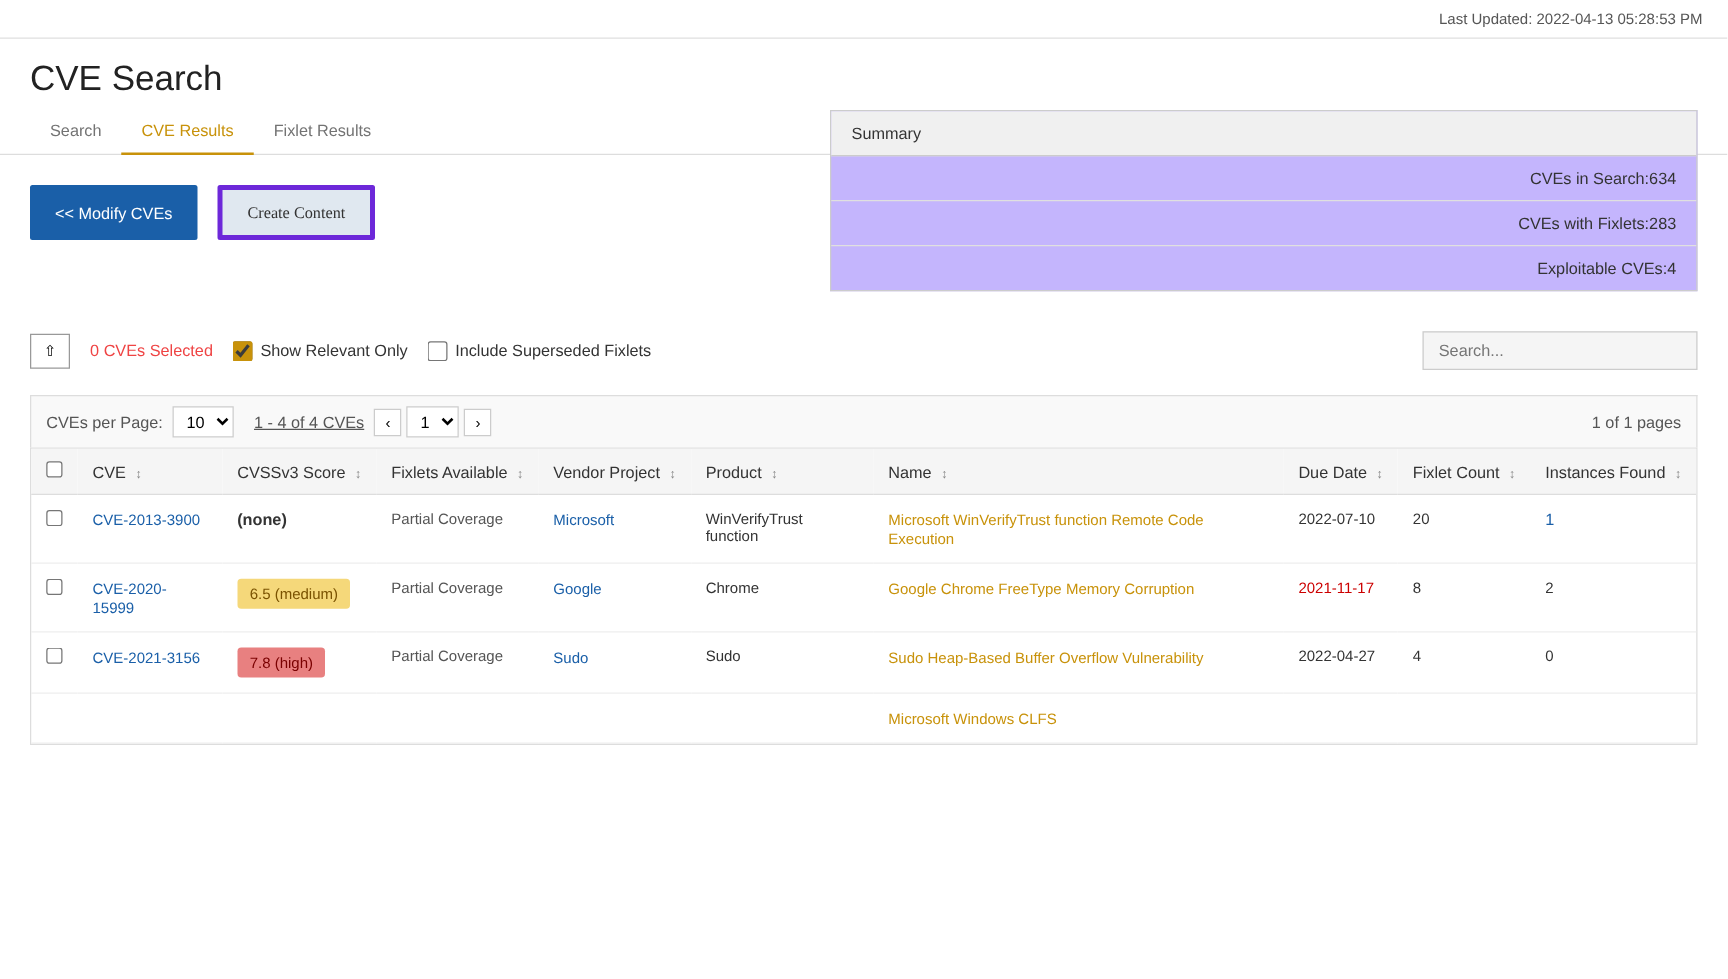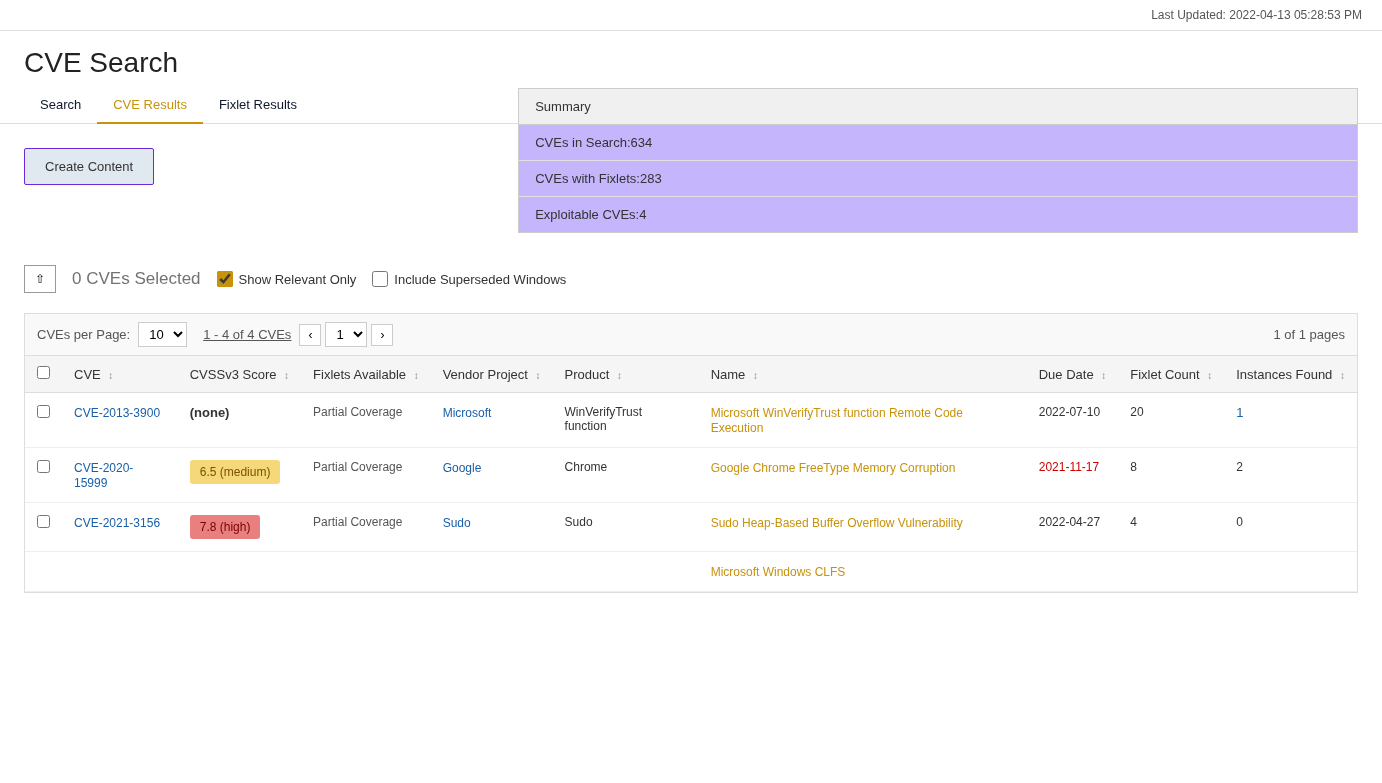--- a/index.html
+++ b/index.html
@@ -3,39 +3,39 @@
   <meta charset="utf-8">
   <style>
     * { box-sizing: border-box; margin: 0; padding: 0; }
     body { font-family: 'Segoe UI', Arial, sans-serif; font-size: 13px; color: #333; background: #fff; }
 
     .top-bar { text-align: right; padding: 8px 20px; font-size: 12px; color: #555; border-bottom: 1px solid #e0e0e0; }
 
     .page-title { font-size: 28px; font-weight: 300; color: #222; padding: 16px 24px 8px; }
 
     .tabs { display: flex; padding: 0 24px; border-bottom: 1px solid #ddd; }
-    .tab { padding: 10px 16px; cursor: pointer; font-size: 13px; color: #0f172a; text-decoration: none; border-bottom: 2px solid transparent; margin-bottom: -1px; }
+    .tab { padding: 10px 16px; cursor: pointer; font-size: 13px; color: #737373; text-decoration: none; border-bottom: 2px solid transparent; margin-bottom: -1px; }
     .tab.active { color: #c8920a; border-bottom: 2px solid #c8920a; font-weight: 500; }
 
     .main-content { padding: 24px; }
 
     .top-actions { display: flex; gap: 16px; margin-bottom: 24px; }
 
     .btn-primary { background: #1a5fa8; color: #fff; border: none; padding: 10px 20px; cursor: pointer; font-size: 13px; border-radius: 2px; }
-    .btn-secondary { background: #e0e8f0; color: #333; border: 1px solid #6d28d9; padding: 10px 20px; cursor: pointer; font-size: 13px; border-radius: 2px; }
+    .btn-secondary { background: #e0e8f0; color: #333; border: 4px solid #6d28d9; padding: 10px 20px; cursor: pointer; font-size: 13px; border-radius: 2px; font-family: Liberation Serif, serif; }
 
     .summary-panel { margin-left: 340px; border: 1px solid #ccc; background: #c4b5fd; min-width: 600px; margin-top: -60px; }
     .summary-header { background: #f0f0f0; padding: 10px 16px; font-weight: 500; font-size: 13px; border-bottom: 1px solid #ccc; }
-    .summary-row { display: flex; justify-content: flex-start; padding: 10px 16px; border-bottom: 1px solid #e0e0e0; font-size: 13px; }
+    .summary-row { display: flex; justify-content: flex-end; padding: 10px 16px; border-bottom: 1px solid #e0e0e0; font-size: 13px; }
     .summary-row:last-child { border-bottom: none; }
     .summary-value { font-weight: normal; }
 
     .controls-bar { display: flex; align-items: center; gap: 16px; margin-bottom: 12px; padding: 8px 0; }
     .export-btn { border: 1px solid #999; background: #fff; padding: 6px 10px; cursor: pointer; display: flex; align-items: center; gap: 4px; font-size: 12px; }
-    .selected-count { font-size: 17px; color: #737373; }
+    .selected-count { font-size: 13px; color: #ef4444; }
     .checkbox-label { display: flex; align-items: center; gap: 6px; font-size: 13px; cursor: pointer; }
     .checkbox-label input[type=checkbox] { width: 16px; height: 16px; }
     .search-input { margin-left: auto; padding: 7px 12px; border: 1px solid #ccc; font-size: 13px; width: 220px; color: #888; background: #f5f5f5; }
 
     .pagination-bar { display: flex; align-items: center; gap: 8px; margin-bottom: 0; padding: 8px 12px; background: #f9f9f9; border: 1px solid #ddd; border-bottom: none; font-size: 13px; }
     .per-page-label { color: #555; }
     .per-page-select { border: 1px solid #ccc; padding: 3px 6px; font-size: 13px; background: #fff; }
     .page-range { color: #555; margin-left: 8px; text-decoration: underline; }
     .page-nav { display: flex; align-items: center; gap: 4px; }
     .page-btn { border: 1px solid #ccc; background: #fff; padding: 3px 8px; cursor: pointer; font-size: 12px; }
@@ -85,20 +85,21 @@
   <a class="tab">Search</a>
   <a class="tab active">CVE Results</a>
   <a class="tab">Fixlet Results</a>
 </div>
 
 <div class="main-content">
 
   <div class="layout-top">
     <div class="actions-col">
       <div class="top-actions">
+        <button class="btn-primary">&lt;&lt; Modify CVEs</button>
         <button class="btn-secondary">Create Content</button>
       </div>
     </div>
     <div class="summary-col">
       <div class="summary-panel">
         <div class="summary-header">Summary</div>
         <div class="summary-row">
           <span>CVEs in Search:</span>
           <span class="summary-value">634</span>
         </div>
@@ -118,22 +119,23 @@
     <button class="export-btn">
       <span>⇧</span>
     </button>
     <span class="selected-count">0 CVEs Selected</span>
     <label class="checkbox-label">
       <input type="checkbox" checked="" style="accent-color: rgb(200, 146, 10);">
       <span>Show Relevant Only</span>
     </label>
     <label class="checkbox-label">
       <input type="checkbox" style="">
-      <span>Include Superseded Windows</span>
+      <span>Include Superseded Fixlets</span>
     </label>
+    <input type="text" class="search-input" placeholder="Search..." style="">
   </div>
 
   <div class="pagination-bar">
     <span class="per-page-label">CVEs per Page:</span>
     <select class="per-page-select">
       <option>10</option>
       <option>25</option>
       <option>50</option>
     </select>
     <span class="page-range">1 - 4 of 4 CVEs</span>

